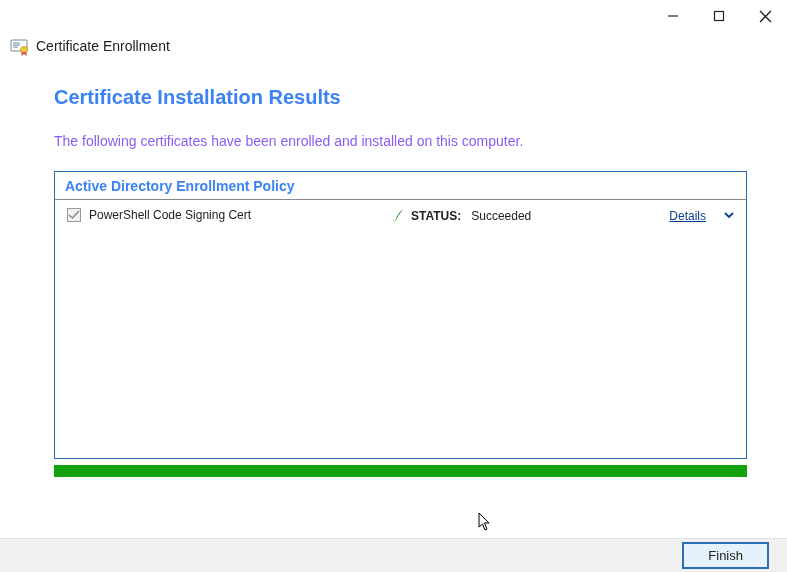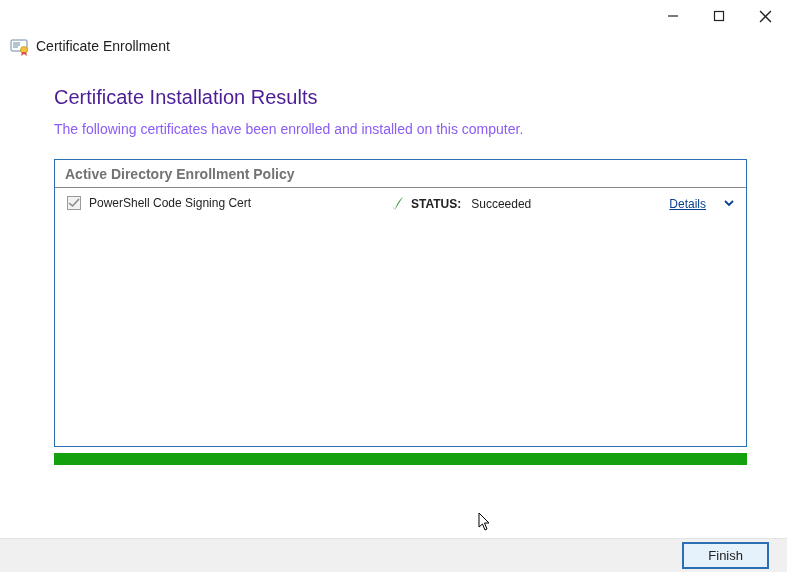--- a/index.html
+++ b/index.html
@@ -46,41 +46,41 @@
       flex-shrink: 0;
     }
     .header-title {
       font-size: 14px;
       color: #222;
     }
     .content {
       padding: 28px 40px 0 54px;
     }
     .page-heading {
-      color: #4c1d95;
+      color: #3b82f6;
       font-size: 20px;
-      font-weight: 400;
-      margin-bottom: 12px;
+      font-weight: 700;
+      margin-bottom: 24px;
     }
     .page-desc {
       color: #8b5cf6;
       font-size: 14px;
       margin-bottom: 22px;
     }
     .policy-box {
       border: 1px solid #2a6fb5;
       height: 288px;
       background: #fff;
     }
     .policy-header {
       border-bottom: 1px solid #888;
       padding: 6px 10px 5px 10px;
       font-weight: 700;
       font-size: 14px;
-      color: #737373;
+      color: #3b82f6;
     }
     .policy-row {
       display: flex;
       padding: 8px 12px 0 12px;
       font-size: 12px;
       color: #222;
     }
     .policy-checkbox {
       width: 14px;
       height: 14px;

